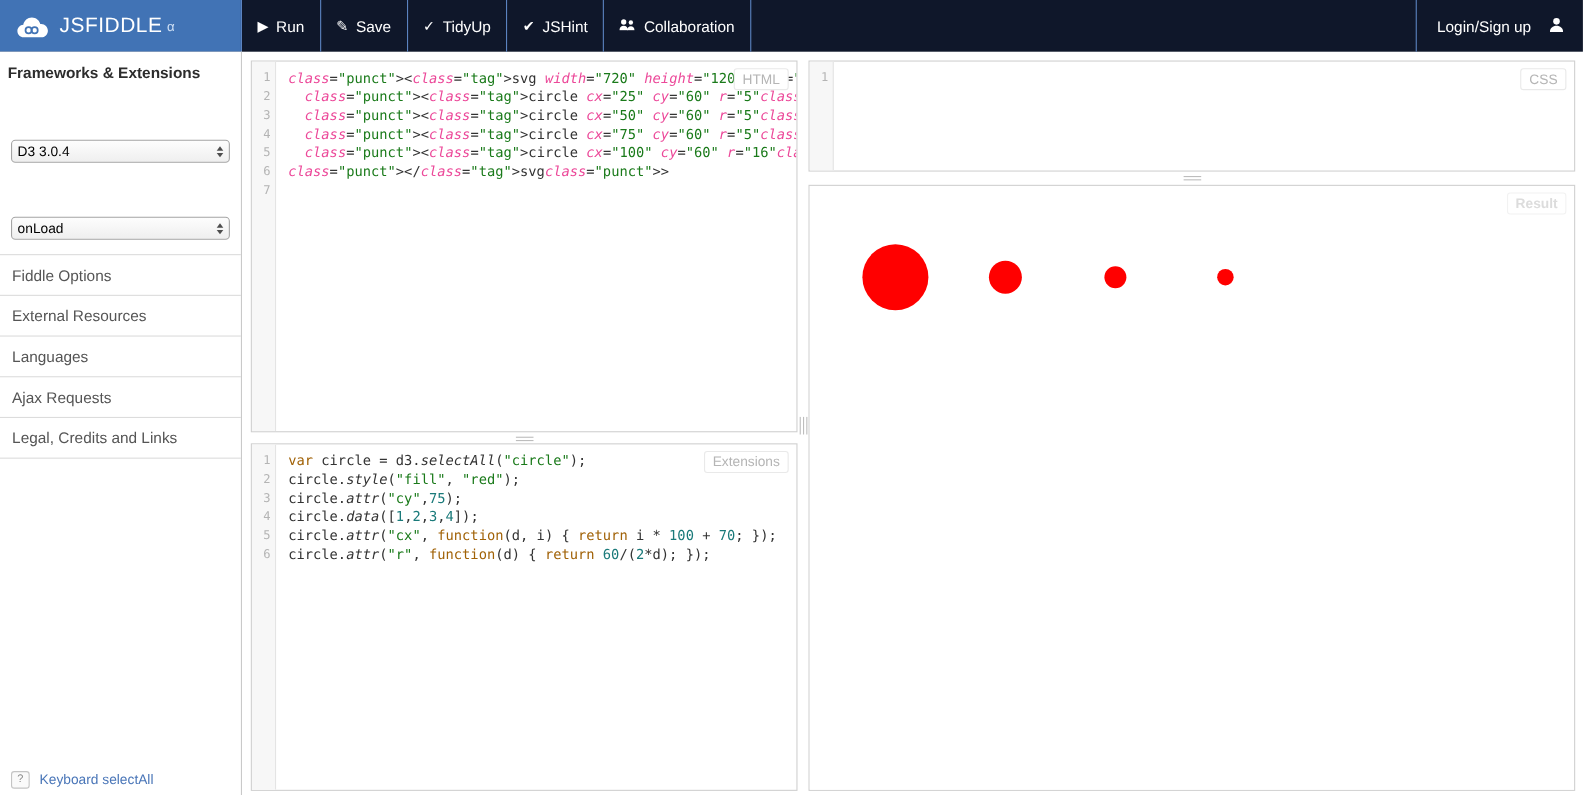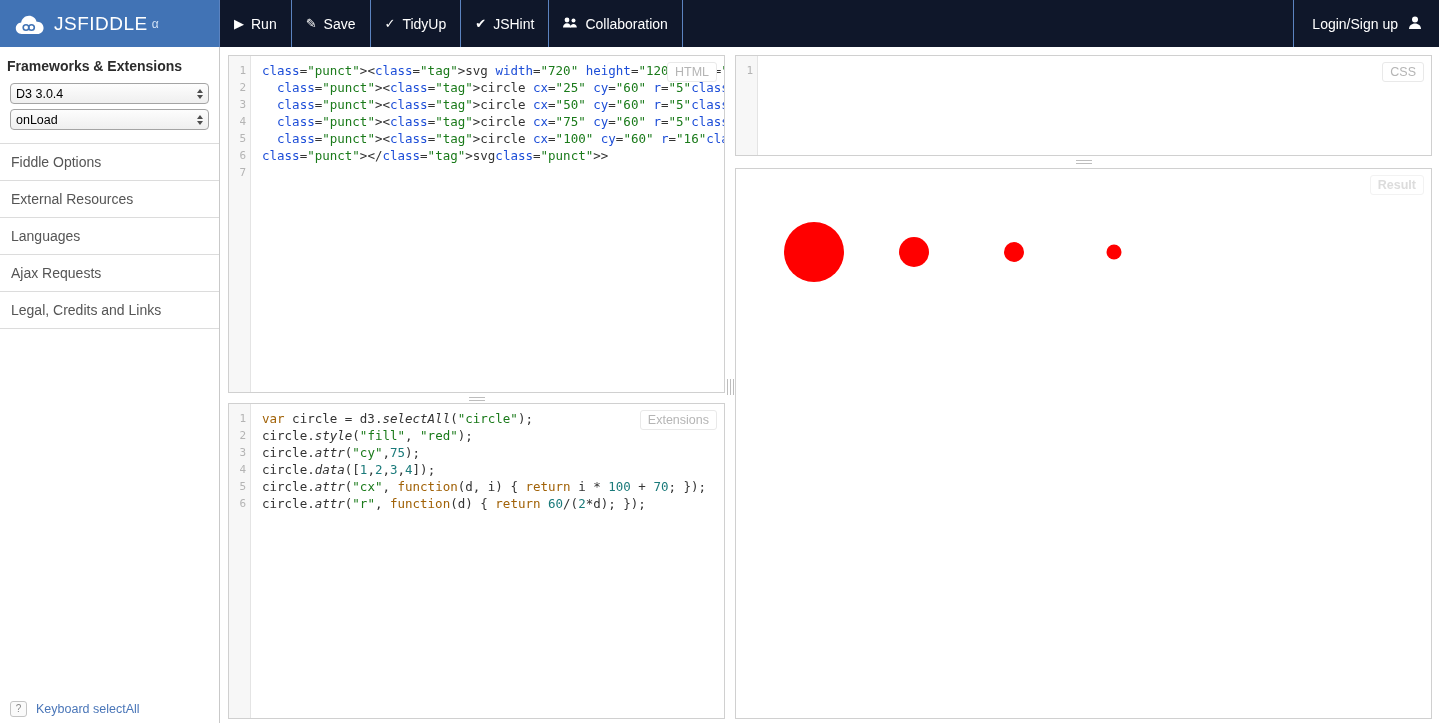--- a/index.html
+++ b/index.html
@@ -40,39 +40,39 @@
     color: #fff; font-size: 14px;
     border-right: 1px solid #5b83c0;
     cursor: pointer; height: 47px;
     white-space: nowrap;
   }
   .nav-item:first-child { border-left: 1px solid #5b83c0; }
   .nav-ico { display: inline-block; line-height: 1; font-size: 13px; }
 
   #login {
     margin-left: auto;
-    display: flex; align-items: center; gap: 11px;
+    display: flex; align-items: center; gap: 17px;
     padding: 0 18px 0 18px;
     color: #fff; font-size: 14px; height: 47px;
     border-left: 1px solid #5b83c0;
     cursor: pointer; white-space: nowrap;
   }
 
   
   #sidebar {
     position: absolute; top: 47px; left: 0;
     width: 220px; height: 676px;
     background: #fff;
     border-right: 1px solid #c9c9c9;
   }
   #sb-title {
     font-weight: bold; font-size: 14px; color: #2c2c2c;
     padding: 11px 12px 9px 7px;
   }
-  .sb-select-wrap { padding: 0 10px 5px 10px; }
+  .sb-select-wrap { padding: 0 10px 5px 10px; margin-top: 44px; }
   select.sb-select {
     width: 199px; height: 21px;
     font-size: 12.5px;
     font-family: "Liberation Sans", sans-serif;
     color: #000;
     border: 1px solid #a4a4a4;
     border-radius: 4px;
     background: linear-gradient(#fdfdfd, #efefef);
     padding: 1px 18px 1px 5px;
     -webkit-appearance: none; appearance: none;
@@ -141,21 +141,21 @@
     position: absolute; left: 22px; top: 0; right: 0; bottom: 0;
     padding: 6px 0 0 11px;
     font-family: "DejaVu Sans Mono", monospace;
     font-size: 12.5px;
     line-height: 17px;
     white-space: pre;
     color: #333;
     overflow: hidden;
   }
   .code .ln { height: 17px; }
-  .attr   { color: #1d4ed8; }
+  .attr   { color: #ec4899; font-style: italic; }
   .str    { color: #1a7a1a; }
   .punct  { color: #333; }
   .kw     { color: #a16207; }
   .num    { color: #1a7a7a; }
   .meth   { color: #333; font-style: italic; }
 
   .panel-label {
     position: absolute; top: 6px; right: 7px;
     font-size: 12.5px; color: #b5b5b5;
     border: 1px solid #e9e9e9;

